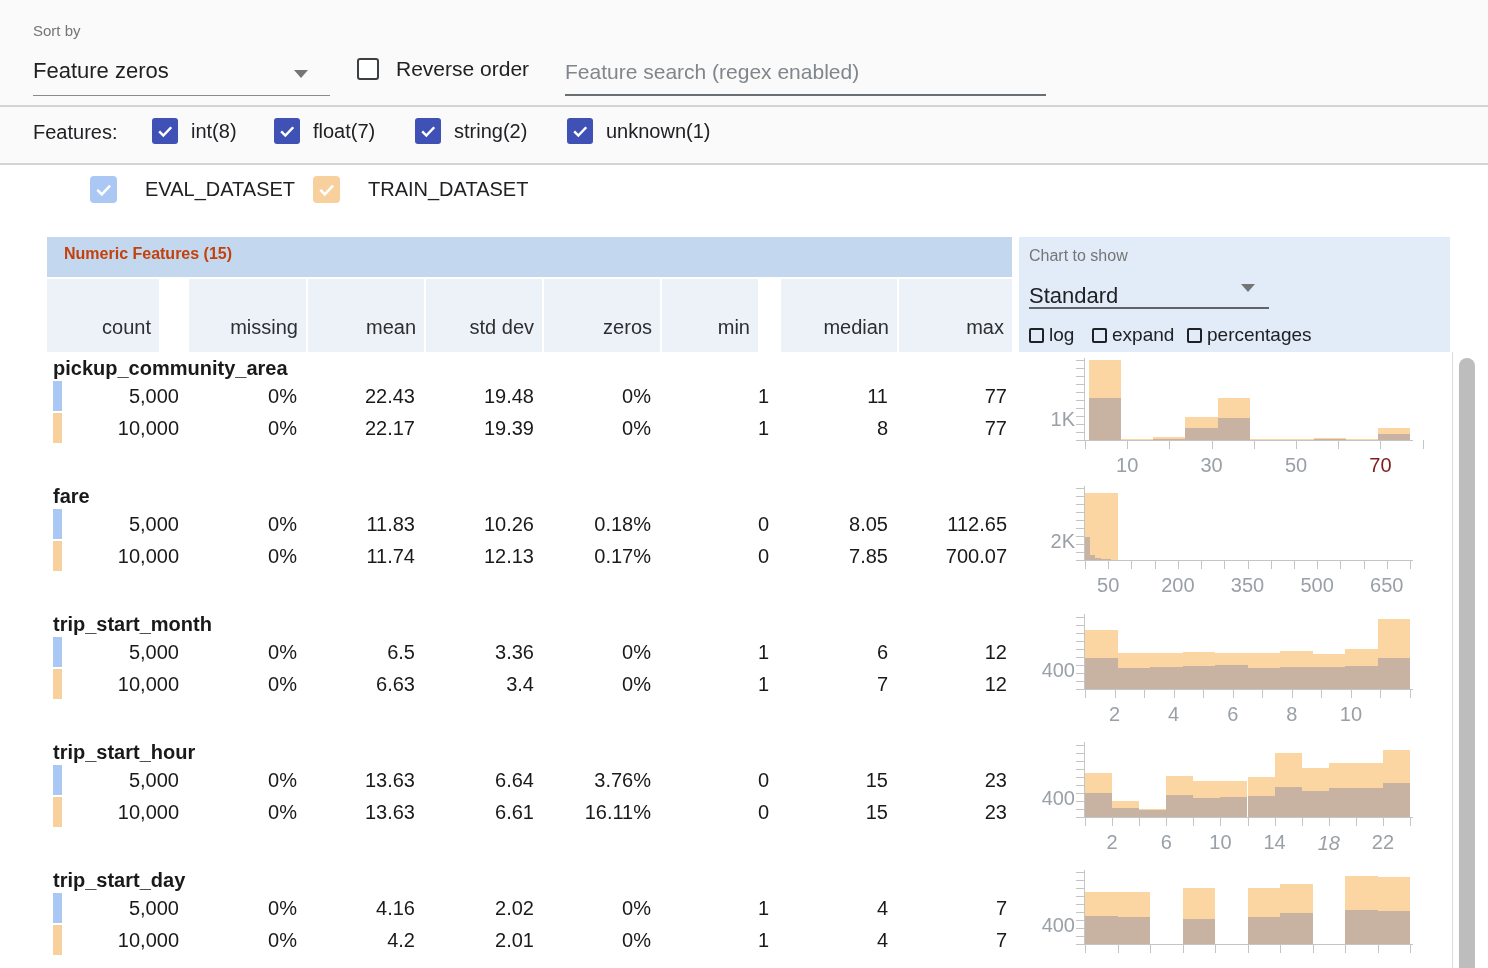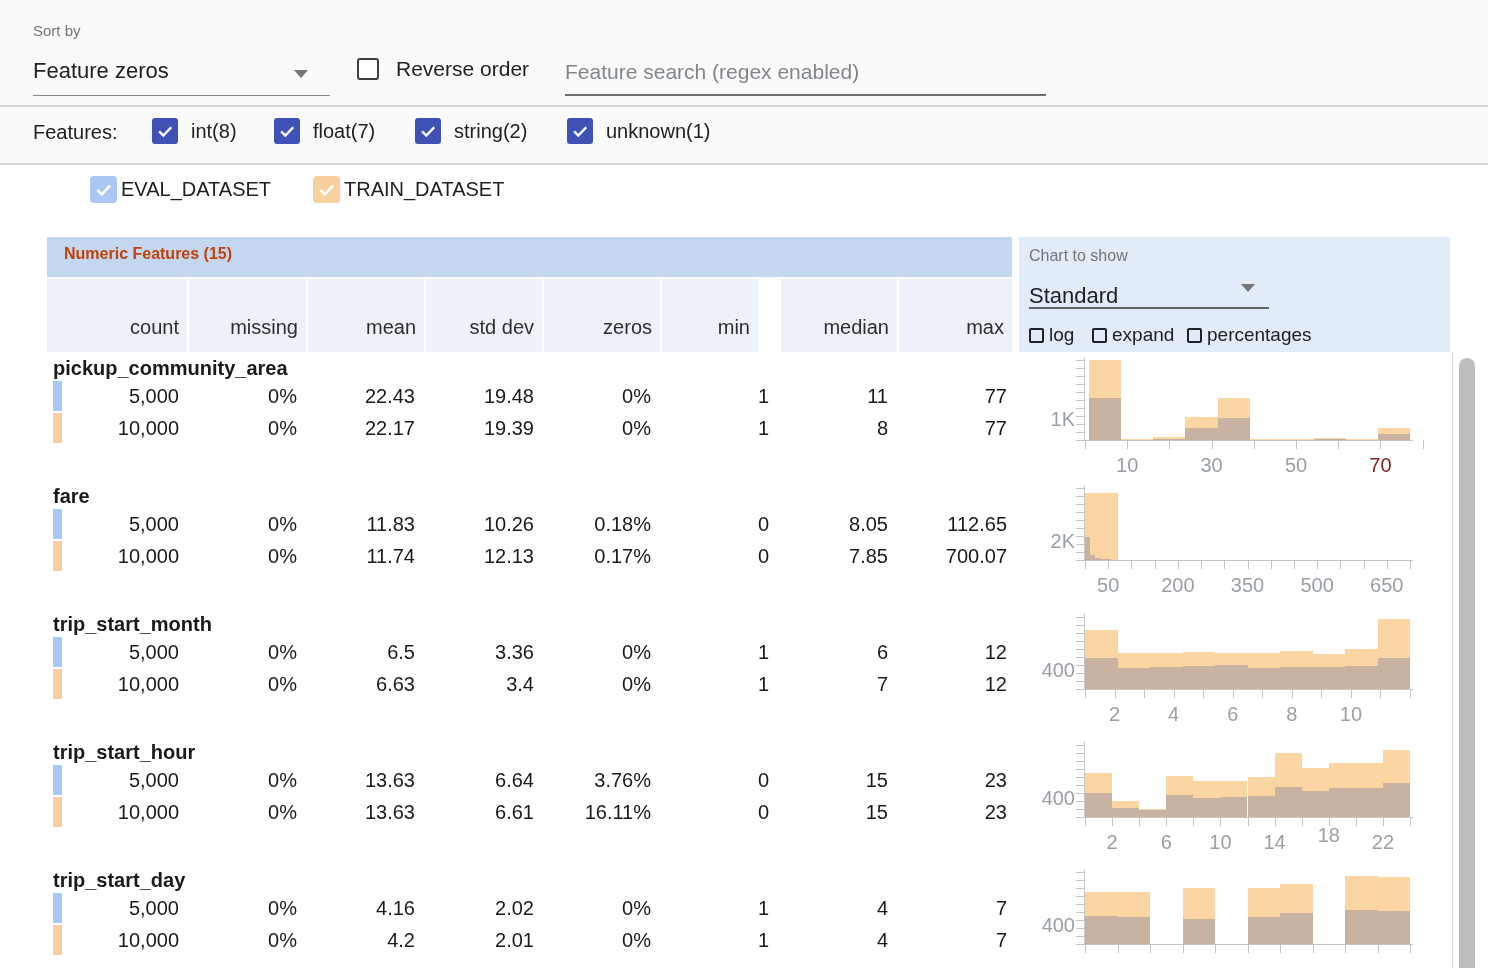--- a/index.html
+++ b/index.html
@@ -21,21 +21,21 @@
                 font-family:inherit;font-size:21px;color:#202124;padding:0;}
   #search-input::placeholder{color:#80868b;}
   
   #filterbar{left:0;top:107px;width:1488px;height:56px;background:#fafafa;border-bottom:2px solid #d4d4d4;}
   #features-label{left:33px;top:14px;font-size:20px;color:#202124;}
   .type-filter{position:absolute;top:11px;display:flex;align-items:center;gap:13px;cursor:pointer;}
   .cb-primary{width:26px;height:26px;border-radius:3px;display:flex;align-items:center;justify-content:center;}
   .type-filter .lbl{font-size:20px;color:#202124;}
   
   #datasetbar{left:0;top:165px;width:1488px;height:72px;background:#fff;}
-  .dataset-filter{position:absolute;top:11px;display:flex;align-items:center;gap:4px;cursor:pointer;}
+  .dataset-filter{position:absolute;top:11px;display:flex;align-items:center;gap:28px;cursor:pointer;}
   .cb-light{width:27px;height:27px;border-radius:4px;display:flex;align-items:center;justify-content:center;}
   .dataset-filter .lbl{font-size:20px;color:#202124;}
   
   #table-title-band{left:47px;top:237px;width:965px;height:40px;}
   #table-title{position:absolute;left:17px;top:8px;font-size:16px;font-weight:bold;color:#c2410c;}
   #col-header-row{left:47px;top:279px;width:965px;height:73px;background:#fff;}
   .col-cell{position:absolute;top:0;height:73px;display:flex;align-items:flex-end;justify-content:flex-end;
             padding:0 8px 13px 0;box-sizing:border-box;font-size:20px;color:#2d2f31;}
   
   #chart-panel{left:1019px;top:237px;width:431px;height:115px;}
@@ -135,21 +135,21 @@
         </span>
         <span class="lbl">TRAIN_DATASET</span>
       </div>
     </div>
 
   <div id="table-title-band" class="abs" style="background: rgb(195, 215, 238);">
     <div id="table-title">Numeric Features (15)</div>
   </div>
 
   <div id="col-header-row" class="abs">
-      <div class="col-cell" style="left: 0px; width: 140px; background: rgb(237, 242, 249);">count</div>
+      <div class="col-cell" style="left: 0px; width: 112px; background: rgb(237, 242, 249);">count</div>
       <div class="col-cell" style="left: 142px; width: 117px; background: rgb(237, 242, 249);">missing</div>
       <div class="col-cell" style="left: 261px; width: 116px; background: rgb(237, 242, 249);">mean</div>
       <div class="col-cell" style="left: 379px; width: 116px; background: rgb(237, 242, 249);">std dev</div>
       <div class="col-cell" style="left: 497px; width: 116px; background: rgb(237, 242, 249);">zeros</div>
       <div class="col-cell" style="left: 615px; width: 96px; background: rgb(237, 242, 249);">min</div>
       <div class="col-cell" style="left: 734px; width: 116px; background: rgb(237, 242, 249);">median</div>
       <div class="col-cell" style="left: 852px; width: 113px; background: rgb(237, 242, 249);">max</div>
     </div>
 
   <div id="chart-panel" class="abs" style="background: rgb(226, 236, 249);">
@@ -442,21 +442,21 @@
           <div class="xtick" style="left: 254.583px; top: 75px; background: rgb(197, 197, 197);"></div>
           <div class="xtick" style="left: 281.667px; top: 75px; background: rgb(197, 197, 197);"></div>
           <div class="xtick" style="left: 308.75px; top: 75px; background: rgb(197, 197, 197);"></div>
           <div class="xtick" style="left: 335.833px; top: 75px; background: rgb(197, 197, 197);"></div>
           <div class="xtick" style="left: 362.917px; top: 75px; background: rgb(197, 197, 197);"></div>
           <div class="xtick" style="left: 390px; top: 75px; background: rgb(197, 197, 197);"></div>
           <div class="xlab" style="left: 92.0833px; top: 89px; color: rgb(154, 160, 166);">2</div>
           <div class="xlab" style="left: 146.25px; top: 89px; color: rgb(154, 160, 166);">6</div>
           <div class="xlab" style="left: 200.417px; top: 89px; color: rgb(154, 160, 166);">10</div>
           <div class="xlab" style="left: 254.583px; top: 89px; color: rgb(154, 160, 166);">14</div>
-          <div class="xlab" style="left: 308.75px; top: 82px; color: rgb(154, 160, 166);">18</div>
+          <div class="xlab" style="left: 308.75px; top: 90px; color: rgb(154, 160, 166); font-style: italic;">18</div>
           <div class="xlab" style="left: 362.917px; top: 89px; color: rgb(154, 160, 166);">22</div>
         </div>
       </div>
       <div class="feature-block" style="top: 867px;">
         <div class="feature-name">trip_start_day</div>
         <div class="swatch" style="top: 26px; background: rgb(171, 200, 245);"></div>
         <div class="cellval" style="left: 60px; width: 119px; top: 26px;">5,000</div>
         <div class="cellval" style="left: 190px; width: 107px; top: 26px;">0%</div>
         <div class="cellval" style="left: 308px; width: 107px; top: 26px;">4.16</div>
         <div class="cellval" style="left: 426px; width: 108px; top: 26px;">2.02</div>

